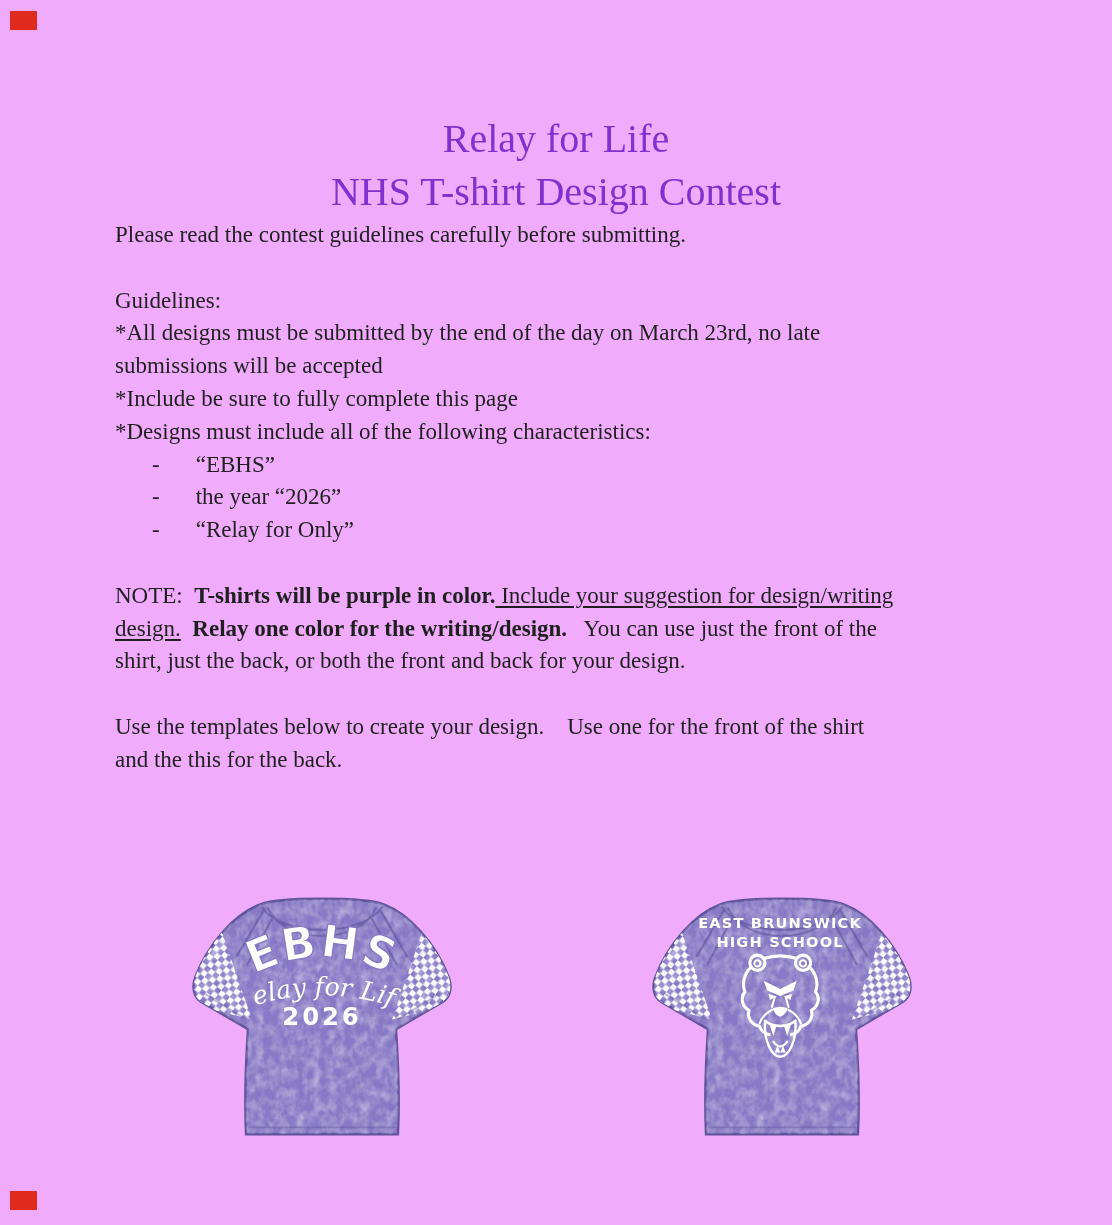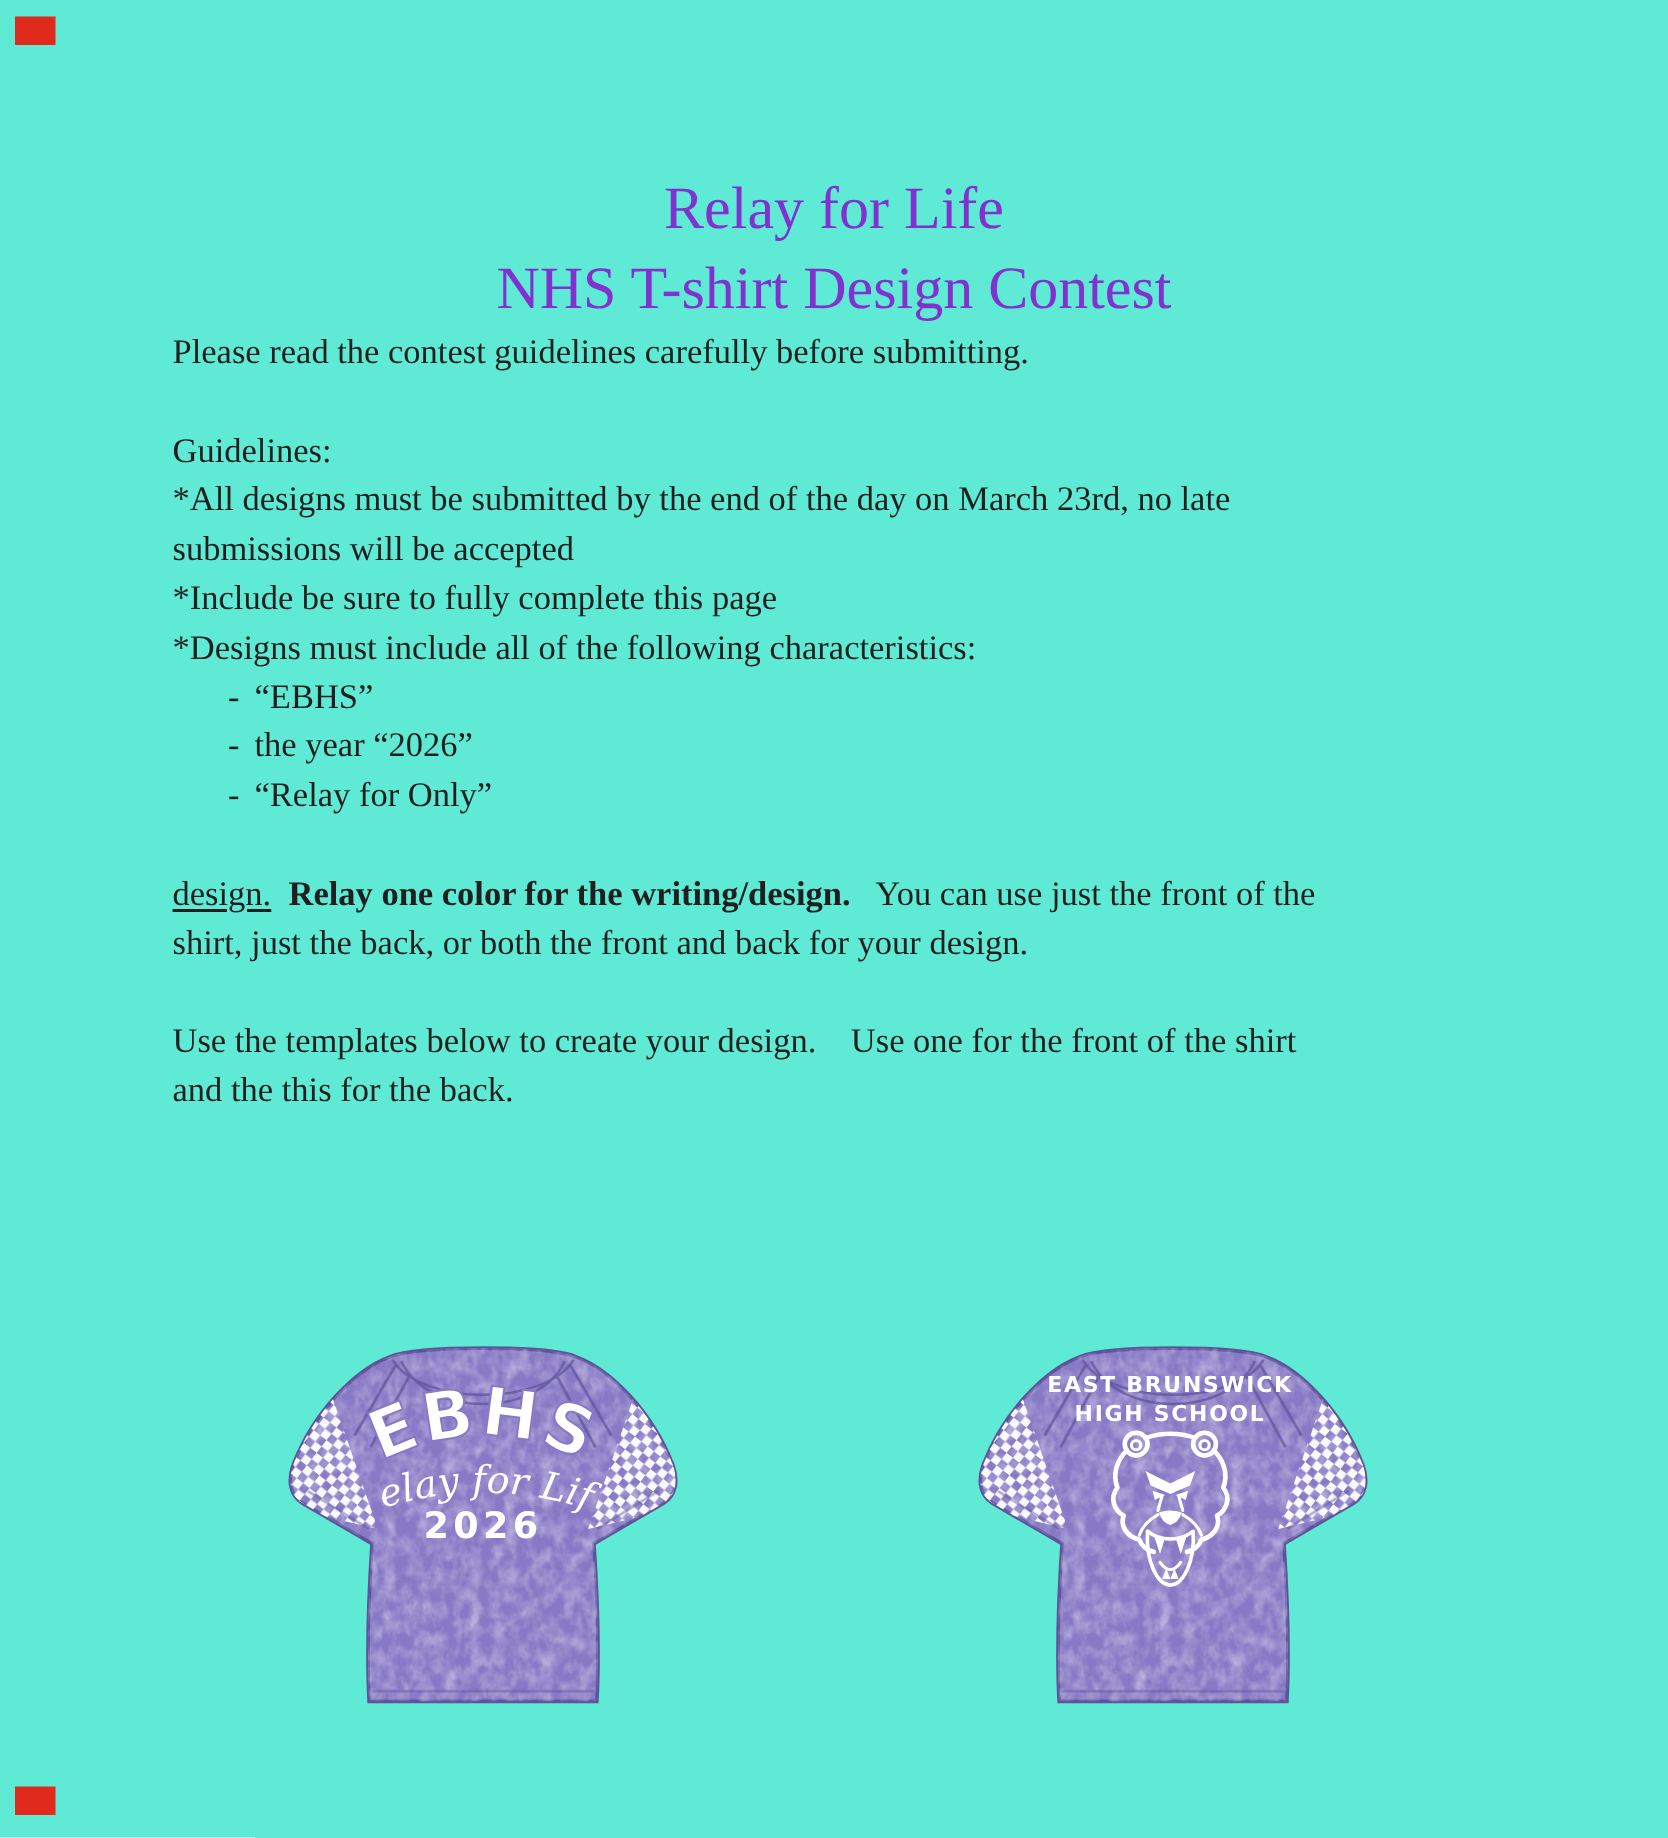--- a/index.html
+++ b/index.html
@@ -1,19 +1,19 @@
 <!DOCTYPE html>
 <html style="--title-purple: #8230cf; --text-color: #1f1f1f; --mark-red: #e02a1e; --shirt-fill: #8779c5; --shirt-outline: #5e539b; --design-white: #ffffff;"><head>
 <meta charset="utf-8">
 <style>
   html,body{margin:0;padding:0;background:#ffffff;}
   .page{
     position:relative;
     width:1112px;height:1225px;
-    background:#5eead4;
+    background:#f0abfc;
     overflow:hidden;
     font-family:"Liberation Serif","DejaVu Serif",serif;
     color:var(--text-color,#1f1f1f);
   }
   .corner-mark{
     position:absolute;left:10px;width:27px;height:19px;
     background:var(--mark-red,#e02a1e);
   }
   .corner-mark.top{top:11px;}
   .corner-mark.bottom{top:1191px;}
@@ -27,21 +27,21 @@
     position:absolute;left:115px;top:219px;right:44px;
     font-size:23px;
   }
   .doc-line{
     height:32.8px;line-height:32.8px;
     white-space:pre;
   }
   .doc-line .b{font-weight:bold;}
   .doc-line .u{text-decoration:underline;text-decoration-thickness:2px;text-underline-offset:3px;}
   .doc-line.bullet .dash{display:inline-block;margin-left:37px;}
-  .doc-line.bullet .btext{display:inline-block;margin-left:10px;}
+  .doc-line.bullet .btext{display:inline-block;margin-left:36px;}
   .shirt{position:absolute;}
   .shirt text{user-select:none;}
 </style>
 </head>
 <body>
 
 <div class="page">
 
   <div class="corner-mark top"></div>
   <div class="corner-mark bottom"></div>
@@ -56,20 +56,21 @@
       <div class="doc-line"></div>
       <div class="doc-line">Guidelines:</div>
       <div class="doc-line">*All designs must be submitted by the end of the day on March 23rd, no late</div>
       <div class="doc-line">submissions will be accepted</div>
       <div class="doc-line">*Include be sure to fully complete this page</div>
       <div class="doc-line">*Designs must include all of the following characteristics:</div>
       <div class="doc-line bullet"><span class="dash">-</span><span class="btext">“EBHS”</span></div>
       <div class="doc-line bullet"><span class="dash">-</span><span class="btext">the year “2026”</span></div>
       <div class="doc-line bullet"><span class="dash">-</span><span class="btext">“Relay for Only”</span></div>
       <div class="doc-line"></div>
+      <div class="doc-line"><span>NOTE:  </span><span class="b">T-shirts will be purple in color.</span><span class="u"> Include your suggestion for design/writing</span></div>
       <div class="doc-line"><span class="u">design.</span><span>  </span><span class="b">Relay one color for the writing/design.</span><span>   You can use just the front of the</span></div>
       <div class="doc-line">shirt, just the back, or both the front and back for your design.</div>
       <div class="doc-line"></div>
       <div class="doc-line">Use the templates below to create your design.    Use one for the front of the shirt</div>
       <div class="doc-line">and the this for the back.</div>
     </div>
 
   <svg width="0" height="0" style="position:absolute" aria-hidden="true">
     <defs>
       <pattern id="chk" width="11" height="11" patternUnits="userSpaceOnUse" patternTransform="rotate(38)">

